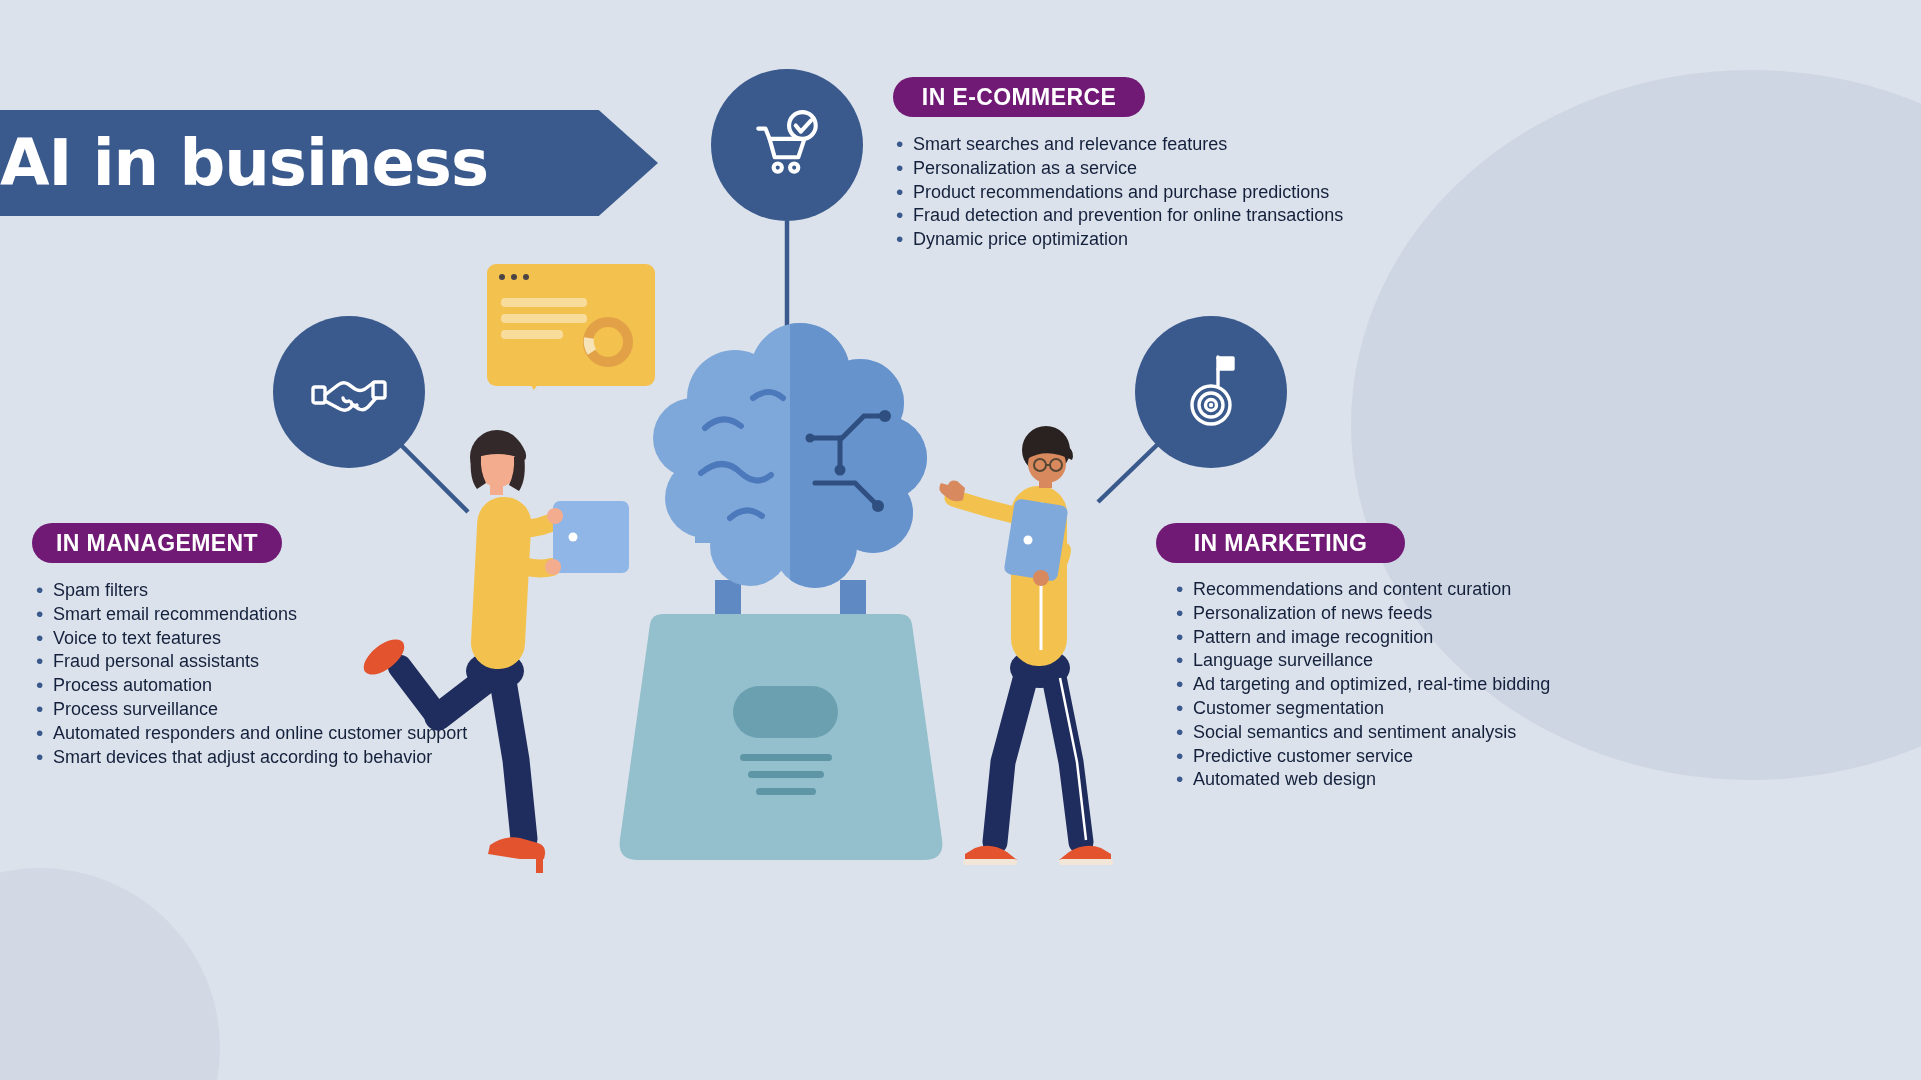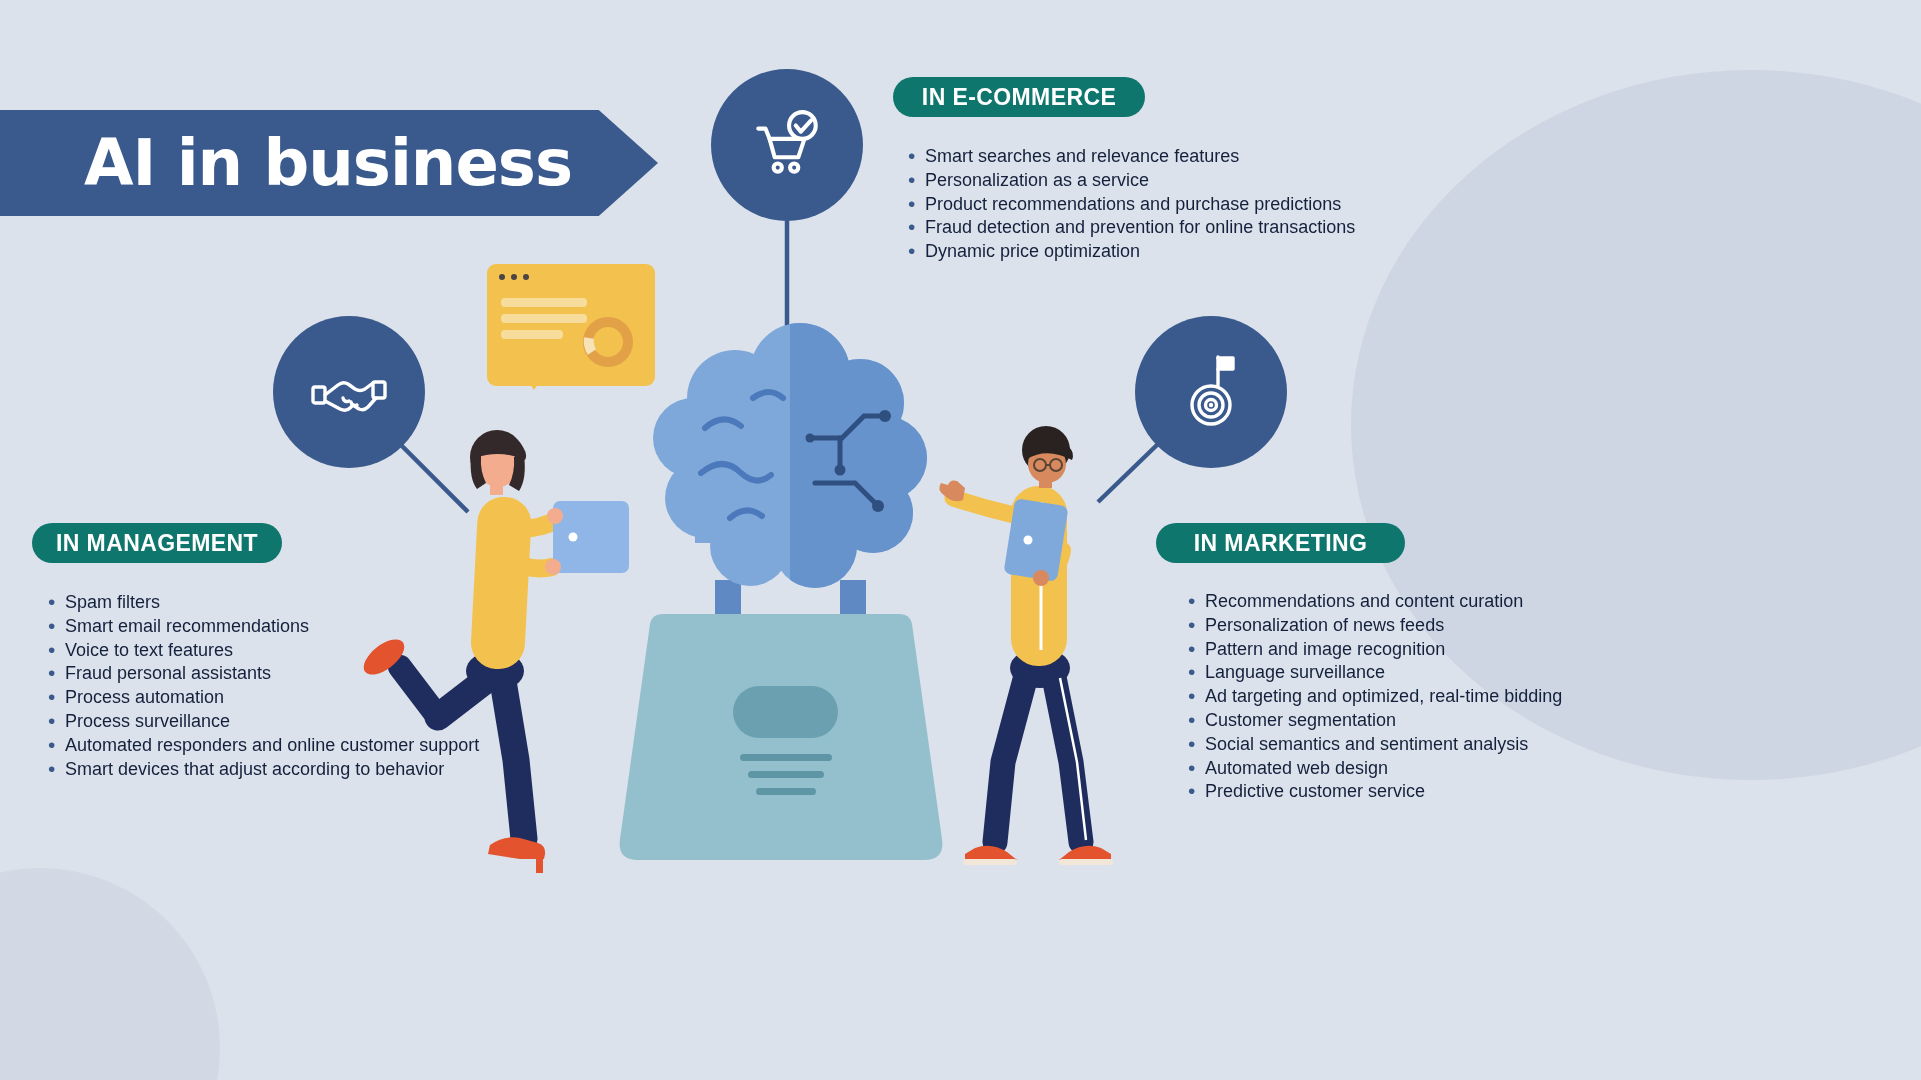--- a/index.html
+++ b/index.html
@@ -7,45 +7,45 @@
     position:relative;width:1921px;height:1080px;overflow:hidden;
     background:#dce2eb;font-family:"Liberation Sans",sans-serif;
   }
   .blob{position:absolute;border-radius:50%;}
   .blob-right{right:-230px;top:70px;width:800px;height:710px;background:#ced6e3;}
   .blob-bottom-left{left:-140px;top:868px;width:360px;height:360px;background:#d3d9e4;}
 
   .title-banner{
     position:absolute;left:0;top:110px;width:658px;height:106px;background:#3a5a8d;
     clip-path:polygon(0 0,91% 0,100% 50%,91% 100%,0 100%);
-    display:flex;align-items:center;padding-left:84px;box-sizing:border-box;
+    display:flex;align-items:center;box-sizing:border-box;
   }
   .title-banner h1{
     margin:0;color:#fff;font-size:64px;font-weight:700;letter-spacing:-1px;
     font-family:"DejaVu Sans","Liberation Sans",sans-serif;
   }
 
   .icon-circle{
     position:absolute;width:152px;height:152px;border-radius:50%;background:#3a5a8d;
     display:flex;align-items:center;justify-content:center;
   }
   .circle-ecommerce{left:711px;top:69px;}
   .circle-management{left:273px;top:316px;}
   .circle-marketing{left:1135px;top:316px;}
 
   .pill{
-    position:absolute;height:40px;background:#0f766e;border-radius:21px;color:#fff;
+    position:absolute;height:40px;background:#701a75;border-radius:21px;color:#fff;
     display:flex;align-items:center;justify-content:center;
     font-size:23px;font-weight:700;letter-spacing:.4px;
   }
   .pill-ecommerce{left:893px;top:77px;width:252px;}
   .pill-management{left:32px;top:523px;width:250px;}
   .pill-marketing{left:1156px;top:523px;width:249px;}
 
-  ul.bullet-list{list-style:none;margin:12px;padding:0;position:absolute;}
+  ul.bullet-list{list-style:none;margin:0;padding:0;position:absolute;}
   ul.bullet-list li{
     position:relative;padding-left:17px;font-size:18px;line-height:23.8px;
     color:#14213c;white-space:nowrap;
   }
   ul.bullet-list li::before{
     content:"\2022";position:absolute;left:0;top:-1px;color:#3a5a8d;font-size:21px;
   }
   .list-ecommerce{left:896px;top:133px;}
   .list-management{left:36px;top:579px;}
   .list-marketing{left:1176px;top:578px;}
@@ -229,22 +229,22 @@
   </ul>
 
   <ul class="bullet-list list-marketing">
     <li>Recommendations and content curation</li>
     <li>Personalization of news feeds</li>
     <li>Pattern and image recognition</li>
     <li>Language surveillance</li>
     <li>Ad targeting and optimized, real-time bidding</li>
     <li>Customer segmentation</li>
     <li>Social semantics and sentiment analysis</li>
+    <li>Predictive customer service</li>
     <li>Automated web design</li>
-    <li>Predictive customer service</li>
   </ul>
 
   <div class="woman-wrap">
     <svg viewBox="0 0 310 460" width="310" height="460">
       <path d="M150,262 L98,302" stroke="#1f2d5e" stroke-width="27" stroke-linecap="round"></path>
       <path d="M98,302 L60,252" stroke="#1f2d5e" stroke-width="24" stroke-linecap="round"></path>
       <ellipse cx="44" cy="242" rx="24" ry="12" fill="#e2532e" transform="rotate(-38 44 242)"></ellipse>
       <ellipse cx="155" cy="256" rx="29" ry="20" fill="#1f2d5e"></ellipse>
       <path d="M162,260 L176,345 L184,424" stroke="#1f2d5e" stroke-width="27" stroke-linecap="round" fill="none"></path>
       <path d="M150,430 q14,-10 30,-7 l18,5 q8,3 7,11 l-1,5 h-24 l-32,-5 z" fill="#e2532e"></path>

